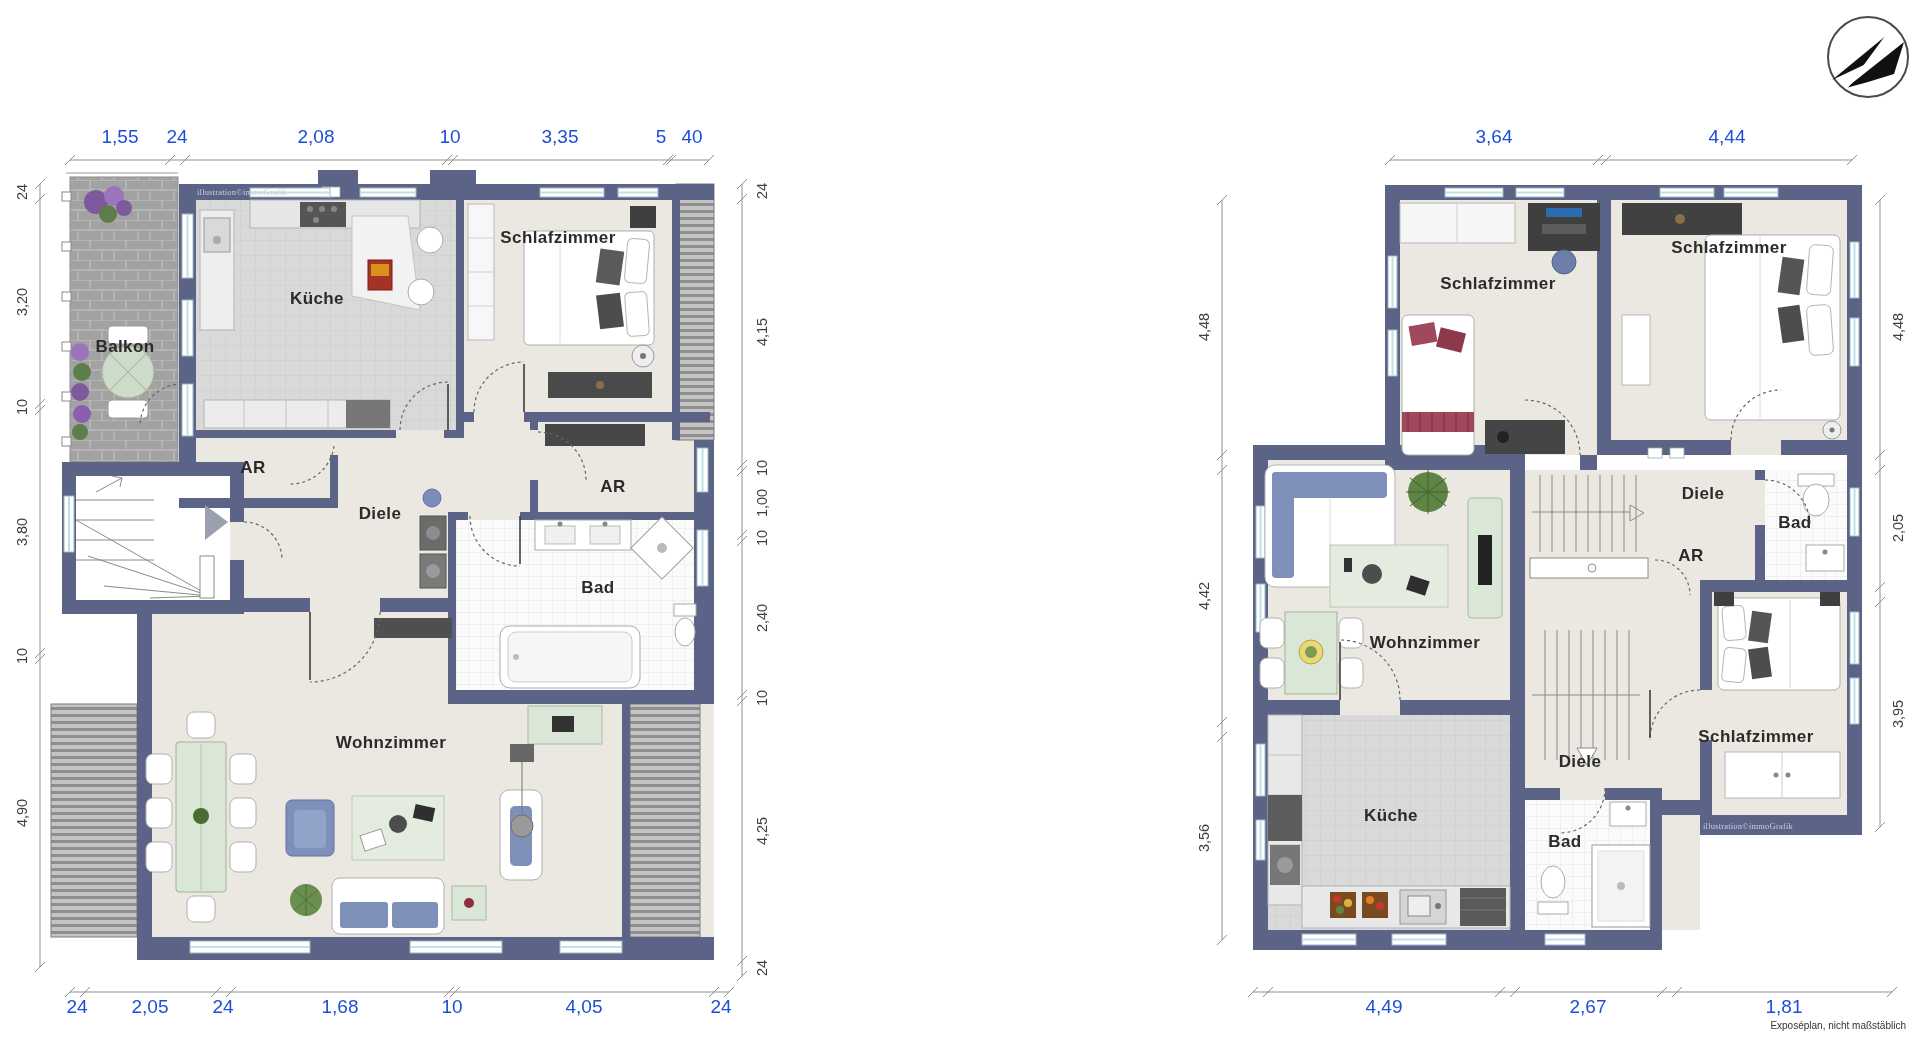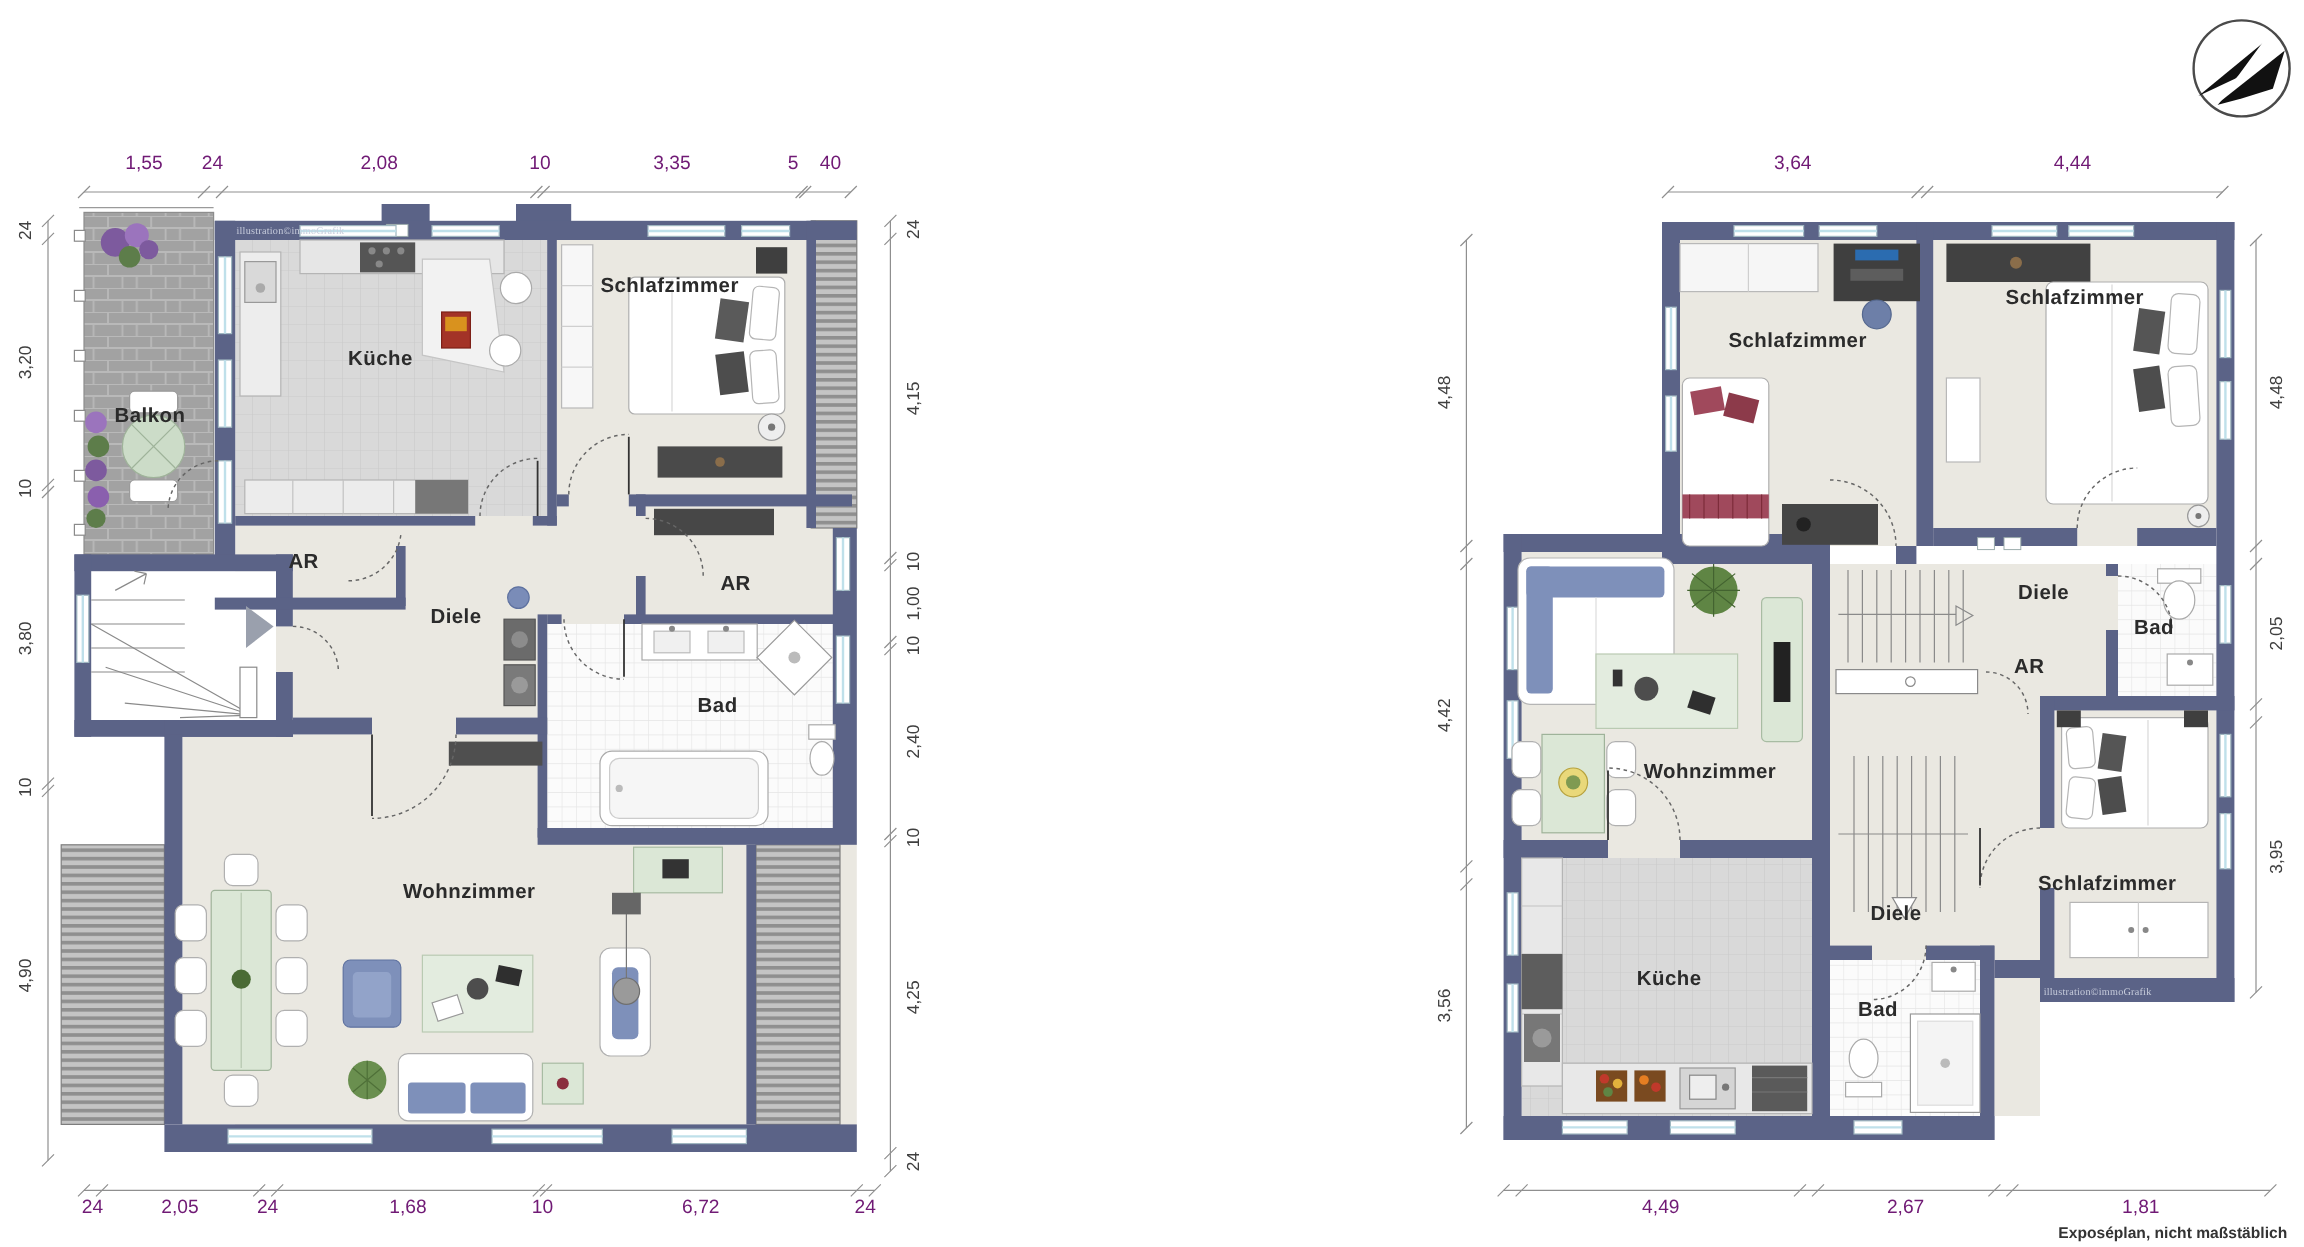--- a/index.html
+++ b/index.html
@@ -1,27 +1,27 @@
 <!DOCTYPE html>
 <html><head>
 <meta charset="utf-8">
 <style>
   html,body{margin:0;padding:0;background:#fff;}
   #canvas{position:relative;width:1920px;height:1039px;background:#fff;overflow:hidden;
           font-family:"Liberation Sans",sans-serif;}
   svg{position:absolute;left:0;top:0;}
   .room{position:absolute;transform:translate(-50%,-50%);font-size:17px;font-weight:600;
         color:#2b2b2b;letter-spacing:.4px;white-space:nowrap;}
-  .dim{position:absolute;transform:translate(-50%,-50%);font-size:16px;font-weight:500;
-       color:#701a75;white-space:nowrap;}
+  .dim{position:absolute;transform:translate(-50%,-50%);font-size:19px;font-weight:500;
+       color:#1d4ed8;white-space:nowrap;}
   .dimv{position:absolute;transform:translate(-50%,-50%) rotate(-90deg);font-size:14.5px;
         font-weight:500;color:#3f3f3f;white-space:nowrap;}
   .wm{position:absolute;transform:translate(-50%,-50%);font-size:8.5px;color:#c9cedd;
       letter-spacing:.2px;white-space:nowrap;font-family:Liberation Serif, serif;}
-  .footer{position:absolute;right:14px;top:1020px;font-size:13px;font-weight:700;color:#333;}
+  .footer{position:absolute;right:14px;top:1020px;font-size:10px;font-weight:400;color:#333;}
 </style>
 </head>
 <body>
 
 <div id="canvas">
 
 <svg width="1920" height="1039" viewBox="0 0 1920 1039">
   <defs>
     <pattern id="ktile" width="15" height="15" patternUnits="userSpaceOnUse">
       <rect width="15" height="15" fill="#d9d9d9"></rect>
@@ -560,21 +560,21 @@
 <span class="dimv" style="left:762px;top:618px">2,40</span>
 <span class="dimv" style="left:762px;top:698px">10</span>
 <span class="dimv" style="left:762px;top:831px">4,25</span>
 <span class="dimv" style="left:762px;top:968px">24</span>
 
 <span class="dim" style="left:77px;top:1007px">24</span>
 <span class="dim" style="left:150px;top:1007px">2,05</span>
 <span class="dim" style="left:223px;top:1007px">24</span>
 <span class="dim" style="left:340px;top:1007px">1,68</span>
 <span class="dim" style="left:452px;top:1007px">10</span>
-<span class="dim" style="left:584px;top:1007px">6,72</span>
+<span class="dim" style="left:584px;top:1007px">4,05</span>
 <span class="dim" style="left:721px;top:1007px">24</span>
 
 <span class="dim" style="left:1494px;top:137px">3,64</span>
 <span class="dim" style="left:1727px;top:137px">4,44</span>
 <span class="dimv" style="left:1204px;top:327px">4,48</span>
 <span class="dimv" style="left:1204px;top:596px">4,42</span>
 <span class="dimv" style="left:1204px;top:838px">3,56</span>
 <span class="dimv" style="left:1898px;top:327px">4,48</span>
 <span class="dimv" style="left:1898px;top:528px">2,05</span>
 <span class="dimv" style="left:1898px;top:714px">3,95</span>

